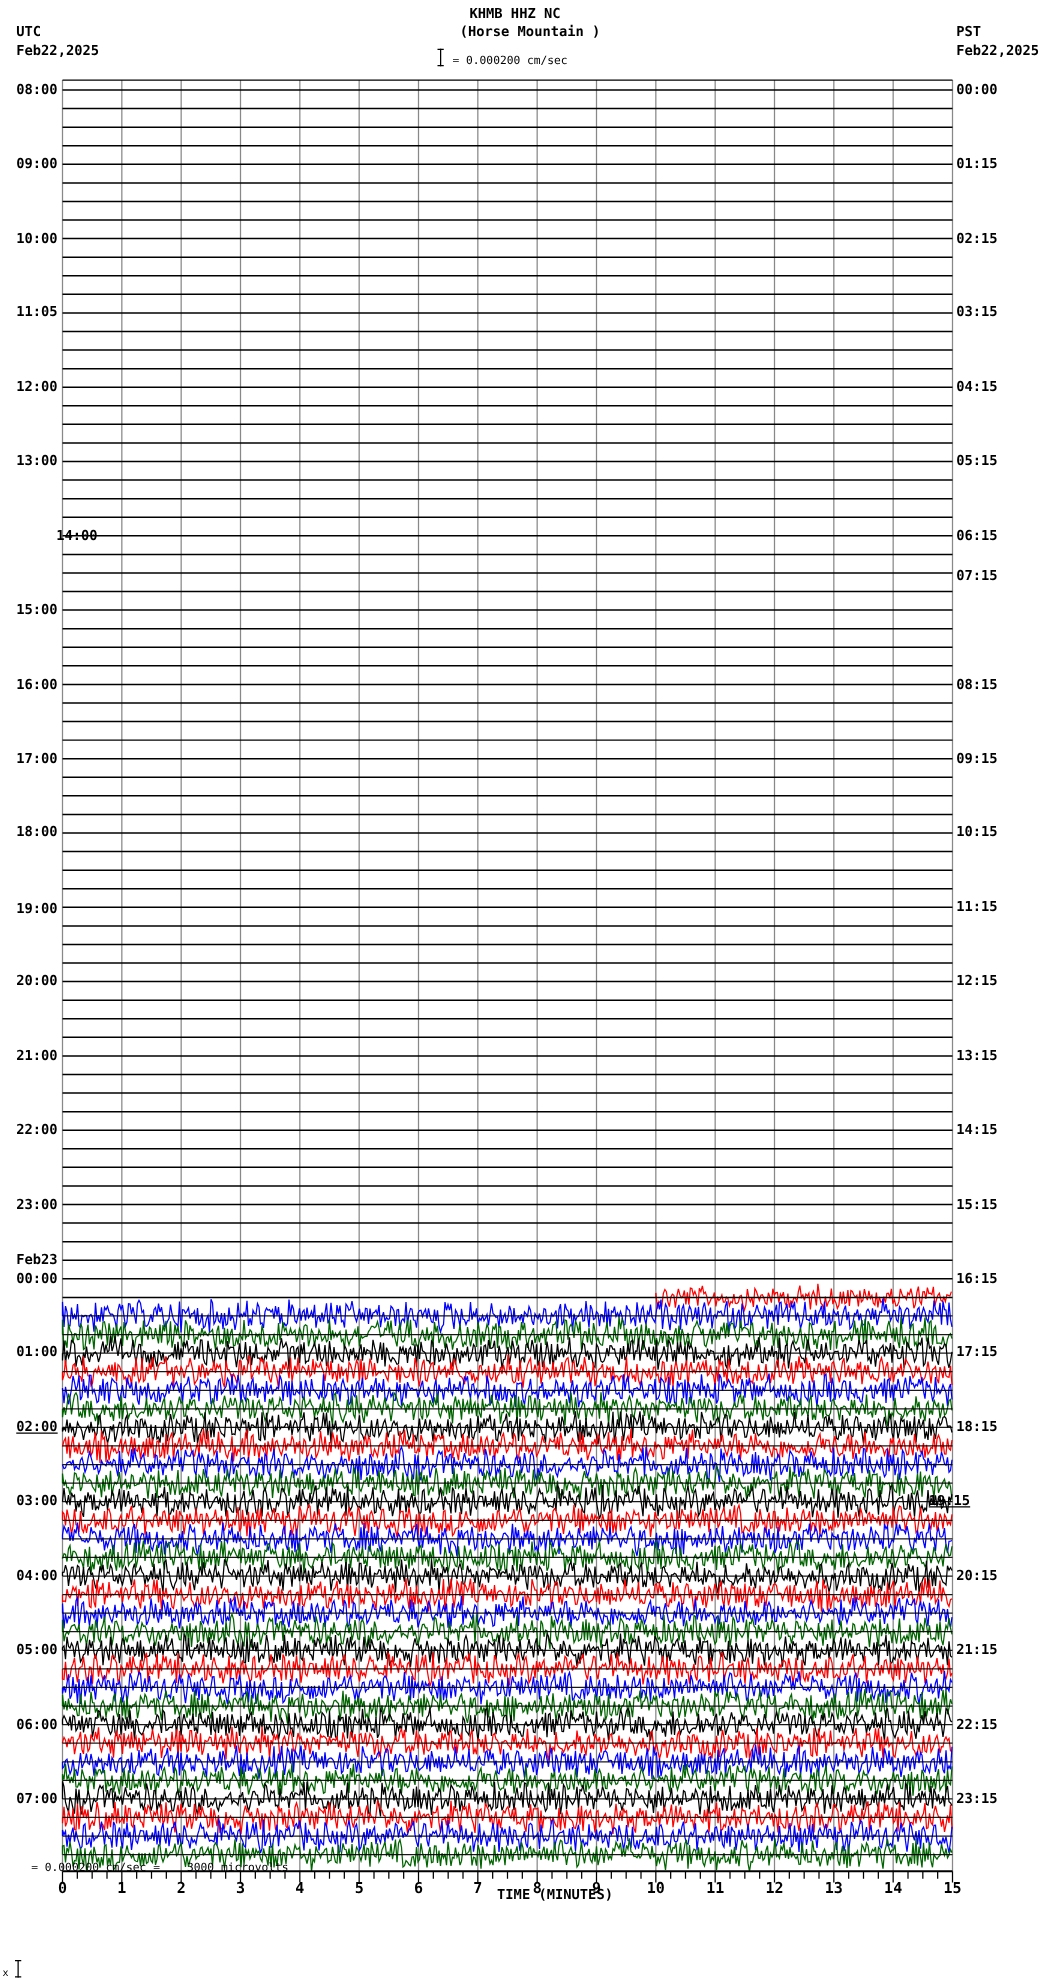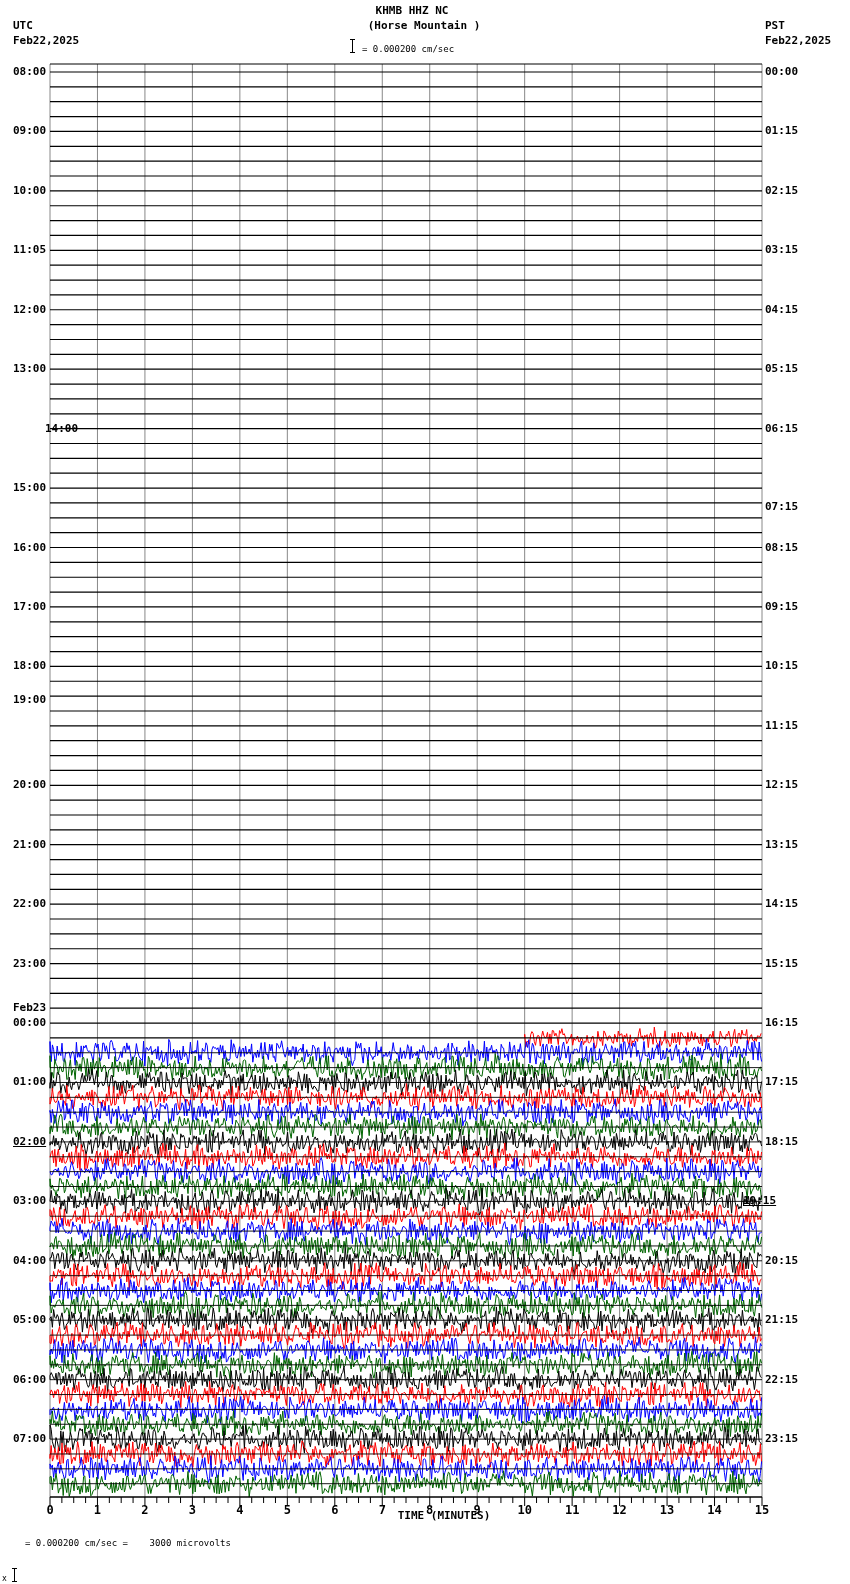--- a/index.html
+++ b/index.html
@@ -254,42 +254,42 @@
     <div class="lbl" style="left: 13px; top: 125.44px;">09:00</div>
     <div class="lbl" style="left: 13px; top: 184.88px;">10:00</div>
     <div class="lbl" style="left: 13px; top: 244.32px;">11:05</div>
     <div class="lbl" style="left: 13px; top: 303.76px; text-align: center;">12:00</div>
     <div class="lbl" style="left: 13px; top: 363.2px;">13:00</div>
     <div class="lbl" style="left: 13px; top: 422.64px; margin-left: 32px;">14:00</div>
     <div class="lbl" style="left: 13px; top: 482.08px;">15:00</div>
     <div class="lbl" style="left: 13px; top: 541.52px;">16:00</div>
     <div class="lbl" style="left: 13px; top: 600.96px;">17:00</div>
     <div class="lbl" style="left: 13px; top: 660.4px;">18:00</div>
-    <div class="lbl" style="left: 13px; top: 694px;">19:00</div>
+    <div class="lbl" style="left: 13px; top: 721px;">19:00</div>
     <div class="lbl" style="left: 13px; top: 779.28px;">20:00</div>
     <div class="lbl" style="left: 13px; top: 838.72px;">21:00</div>
     <div class="lbl" style="left: 13px; top: 898.16px;">22:00</div>
     <div class="lbl" style="left: 13px; top: 957.6px;">23:00</div>
     <div class="lbl" style="left: 13px; top: 1017.04px;">00:00</div>
     <div class="lbl" style="left: 13px; top: 1002.04px;">Feb23</div>
     <div class="lbl" style="left: 13px; top: 1076.48px;">01:00</div>
     <div class="lbl" style="left: 13px; top: 1135.92px; text-decoration: underline;">02:00</div>
     <div class="lbl" style="left: 13px; top: 1195.36px;">03:00</div>
     <div class="lbl" style="left: 13px; top: 1254.8px;">04:00</div>
     <div class="lbl" style="left: 13px; top: 1314.24px;">05:00</div>
     <div class="lbl" style="left: 13px; top: 1373.68px;">06:00</div>
     <div class="lbl" style="left: 13px; top: 1433.12px;">07:00</div>
     <div class="lbl" style="left: 765px; top: 66px;">00:00</div>
     <div class="lbl" style="left: 765px; top: 125.44px;">01:15</div>
     <div class="lbl" style="left: 765px; top: 184.88px;">02:15</div>
     <div class="lbl" style="left: 765px; top: 244.32px;">03:15</div>
     <div class="lbl" style="left: 765px; top: 303.76px;">04:15</div>
     <div class="lbl" style="left: 765px; top: 363.2px;">05:15</div>
     <div class="lbl" style="left: 765px; top: 422.64px;">06:15</div>
-    <div class="lbl" style="left: 765px; top: 501px;">07:15</div>
+    <div class="lbl" style="left: 765px; top: 455px;">07:15</div>
     <div class="lbl" style="left: 765px; top: 541.52px;">08:15</div>
     <div class="lbl" style="left: 765px; top: 600.96px;">09:15</div>
     <div class="lbl" style="left: 765px; top: 660.4px;">10:15</div>
     <div class="lbl" style="left: 765px; top: 719.84px;">11:15</div>
     <div class="lbl" style="left: 765px; top: 779.28px;">12:15</div>
     <div class="lbl" style="left: 765px; top: 838.72px;">13:15</div>
     <div class="lbl" style="left: 765px; top: 898.16px;">14:15</div>
     <div class="lbl" style="left: 765px; top: 957.6px;">15:15</div>
     <div class="lbl" style="left: 765px; top: 1017.04px;">16:15</div>
     <div class="lbl" style="left: 765px; top: 1076.48px;">17:15</div>
@@ -302,13 +302,13 @@
   </div>
 
 <div class="lbl center" style="left:404px;top:1510px;margin-left:40px;">
   <span>TIME (MINUTES)</span>
 </div>
 
 <div class="small" style="left:2px;top:1574px;font-size:8px;">x</div>
 <div style="position:absolute;left:14px;top:1568px;width:1px;height:14px;background:#000;"></div>
 <div style="position:absolute;left:12px;top:1568px;width:5px;height:1px;background:#000;"></div>
 <div style="position:absolute;left:12px;top:1581px;width:5px;height:1px;background:#000;"></div>
-<div class="small" style="left:25px;top:1490px;white-space:pre;margin-top:48px;">= 0.000200 cm/sec =    3000 microvolts</div>
+<div class="small" style="left:25px;top:1490px;white-space:pre;">= 0.000200 cm/sec =    3000 microvolts</div>
 
 </body></html>

